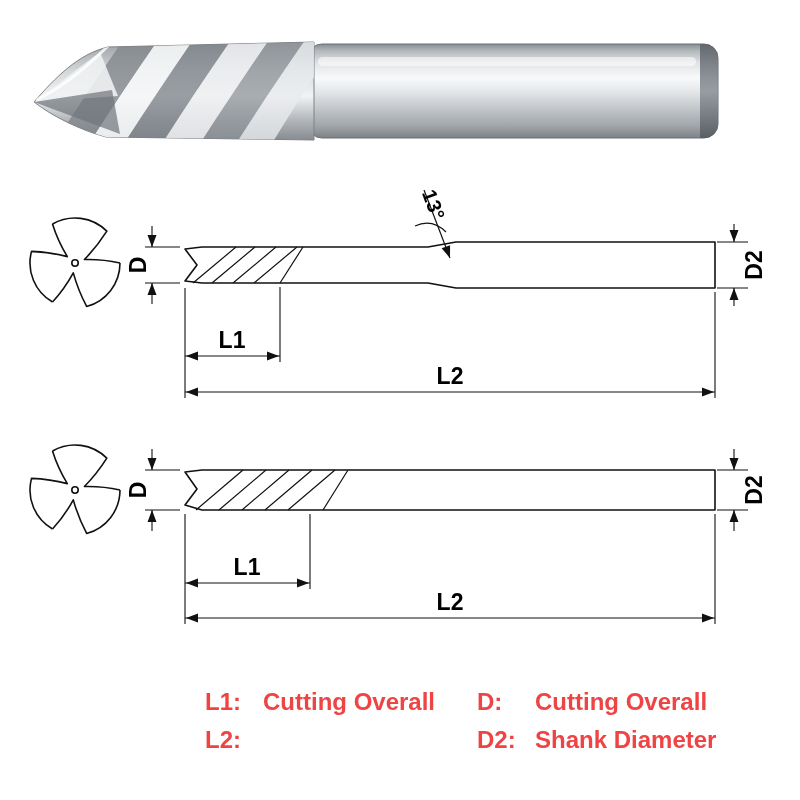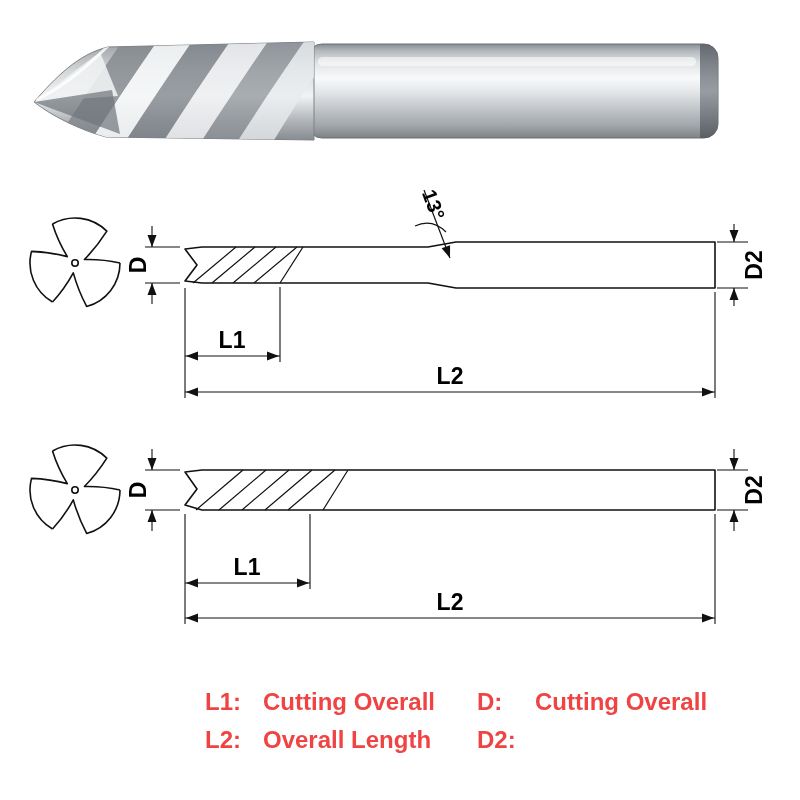--- a/index.html
+++ b/index.html
@@ -116,26 +116,26 @@
   </g>
 </svg>
 
 
 <div class="legend">
   <div class="legend-col">
     <div class="legend-row">
       <span class="legend-key">L1:</span><span>Cutting Overall</span>
     </div>
     <div class="legend-row">
-      <span class="legend-key">L2:</span><span>Overall Length</span>
+      <span class="legend-key">L2:</span>
     </div>
   </div>
   <div class="legend-col">
     <div class="legend-row">
       <span class="legend-key">D:</span><span>Cutting Overall</span>
     </div>
     <div class="legend-row">
-      <span class="legend-key">D2:</span>
+      <span class="legend-key">D2:</span><span>Shank Diameter</span>
     </div>
   </div>
 </div>
 
 </div>
 
 </body></html>

